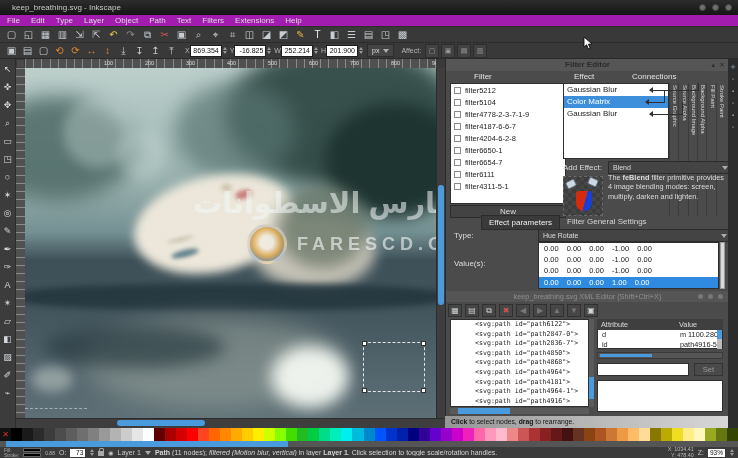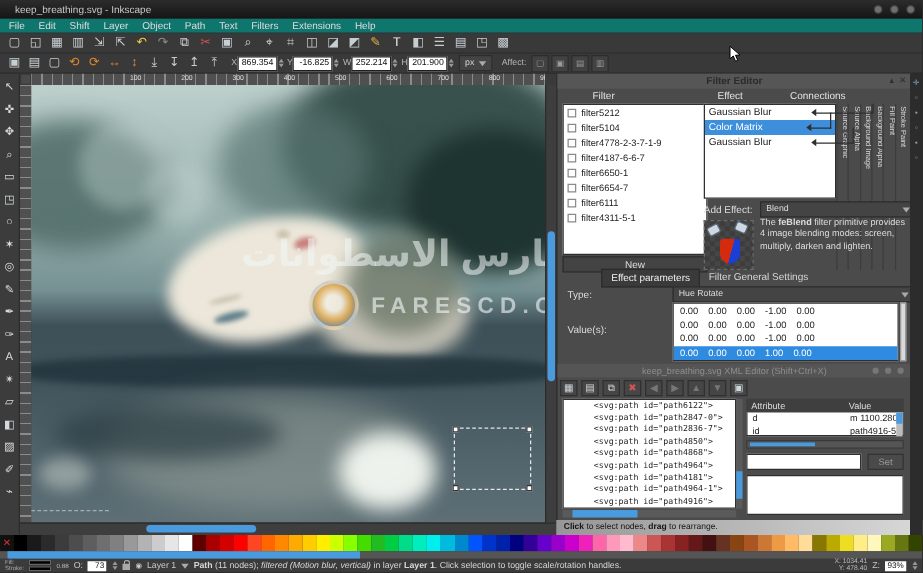--- a/index.html
+++ b/index.html
@@ -5,21 +5,21 @@
   html,body{margin:0;padding:0;background:#222;}
   #app{position:relative;width:738px;height:458px;background:#3a3a3a;overflow:hidden;
        font-family:"Liberation Sans","DejaVu Sans",sans-serif;color:#ccc;
        -webkit-font-smoothing:antialiased;}
   .abs{position:absolute;}
   
   #titlebar{left:0;top:0;width:738px;height:15px;background:linear-gradient(#2c2c2c,#151515);
             display:flex;align-items:center;padding-left:12px;box-sizing:border-box;font-size:8px;color:#c9c9c9;}
   #winbtns{position:absolute;right:6px;top:4px;display:flex;gap:6px;}
   .windot{width:7px;height:7px;border-radius:50%;background:#6f6f6f;border:1px solid #444;box-sizing:border-box;}
-  #menubar{left:0;top:15px;width:738px;height:12px;background:#0f766e;display:flex;gap:11px;
+  #menubar{left:0;top:15px;width:738px;height:12px;background:#a21caf;display:flex;gap:11px;
            align-items:center;padding-left:7px;font-size:8px;color:#ddd;border-bottom:1px solid #2e2e2e;box-sizing:border-box;}
   .menu-item{cursor:default;}
   #tb1{left:0;top:27px;width:738px;height:16px;background:#393939;border-bottom:1px solid #2d2d2d;
        display:flex;align-items:center;gap:4px;padding-left:5px;box-sizing:border-box;}
   #tb2{left:0;top:43px;width:738px;height:16px;background:#393939;border-bottom:1px solid #2a2a2a;
        display:flex;align-items:center;gap:4px;padding-left:5px;box-sizing:border-box;font-size:7px;}
   .tbi{width:13px;height:13px;display:flex;align-items:center;justify-content:center;
        font-size:10px;color:#c6ced2;}
   .fld-label{color:#b5b5b5;font-size:7px;margin-left:3px;}
   .fld{background:#fff;color:#111;border:1px solid #1e1e1e;height:10px;line-height:10px;
@@ -170,21 +170,21 @@
       <span class="windot"></span>
       <span class="windot"></span>
       <span class="windot"></span>
     </span>
   </div>
 
   <div class="abs" id="menubar">
 
   <span class="menu-item">File</span>
       <span class="menu-item">Edit</span>
-      <span class="menu-item">Shift</span>
+      <span class="menu-item">Type</span>
       <span class="menu-item">Layer</span>
       <span class="menu-item">Object</span>
       <span class="menu-item">Path</span>
       <span class="menu-item">Text</span>
       <span class="menu-item">Filters</span>
       <span class="menu-item">Extensions</span>
       <span class="menu-item">Help</span>
     </div>
 
   <div class="abs" id="tb1">
@@ -390,20 +390,25 @@
           <span style="overflow:hidden;white-space:nowrap">filter4778-2-3-7-1-9</span>
 
         </div>
 
         <div class="flt-row">
           <span class="cb"></span>
           <span style="overflow:hidden;white-space:nowrap">filter4187-6-6-7</span>
 
         </div>
 
+        <div class="flt-row">
+          <span class="cb"></span>
+          <span style="overflow:hidden;white-space:nowrap">filter4204-6-2-8</span>
+
+        </div>
 
         <div class="flt-row">
           <span class="cb"></span>
           <span style="overflow:hidden;white-space:nowrap">filter6650-1</span>
 
         </div>
 
         <div class="flt-row">
           <span class="cb"></span>
           <span style="overflow:hidden;white-space:nowrap">filter6654-7</span>

